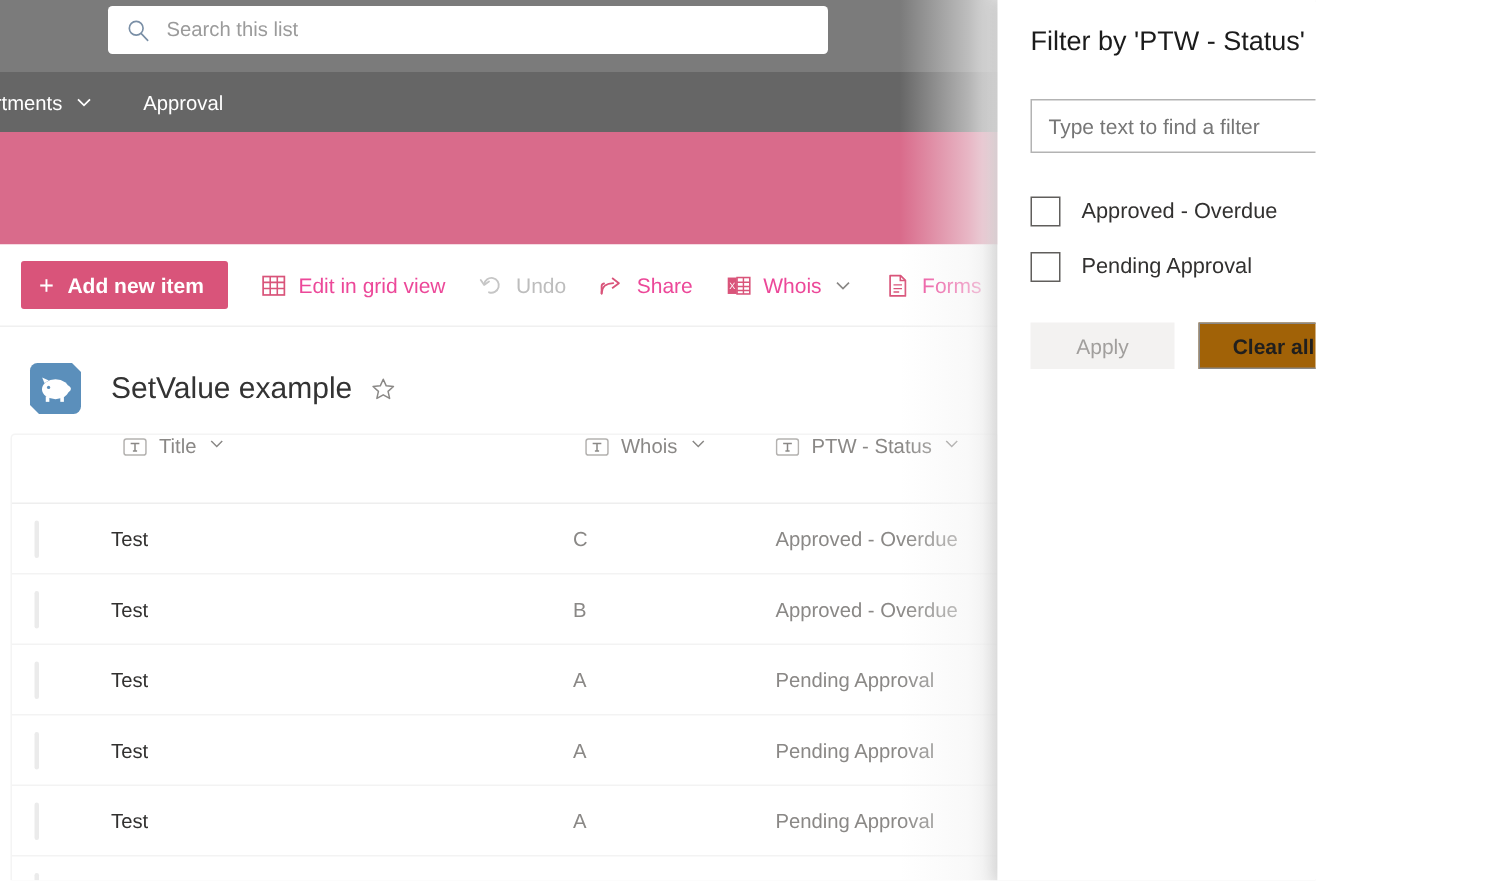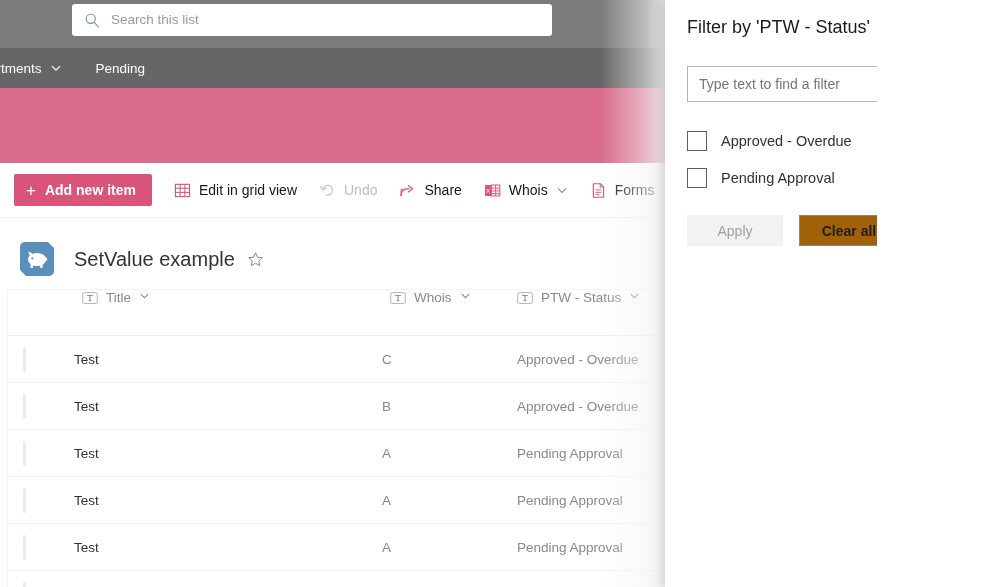--- a/index.html
+++ b/index.html
@@ -103,21 +103,21 @@
     font-weight: bold;
     white-space: nowrap;
   }
   .btn-add .plus { font-size: 17px; font-weight: normal; margin-right: 9px; line-height: 1; }
   .cmd {
     display: flex;
     align-items: center;
     height: 40px;
     margin-left: 22px;
     font-size: 14px;
-    color: #0f172a;
+    color: #ec4899;
     white-space: nowrap;
   }
   .cmd.disabled { color: #bdbdbd; }
   .cmd .ci { margin-right: 8px; display: block; flex: 0 0 auto; }
   .cmd .dd { margin-left: 8px; display: block; }
 
   
   .list-head {
     position: absolute;
     left: 0; top: 228px;
@@ -316,21 +316,21 @@
     </div>
 
     <div class="navbar">
       <div class="nav-item first">
         <span>epartments</span>
         <svg class="nav-chevron" width="12" height="12" viewBox="0 0 12 12">
           <polyline points="2,4.2 6,8.2 10,4.2" fill="none" stroke="#ffffff" stroke-width="1.2"></polyline>
         </svg>
       </div>
       <div class="nav-item second">
-        <span>Pending</span>
+        <span>Approval</span>
       </div>
     </div>
 
     <div class="hero"></div>
 
     <div class="commandbar">
       <div class="btn-add">
         <span class="plus">+</span>
         <span>Add new item</span>
       </div>

